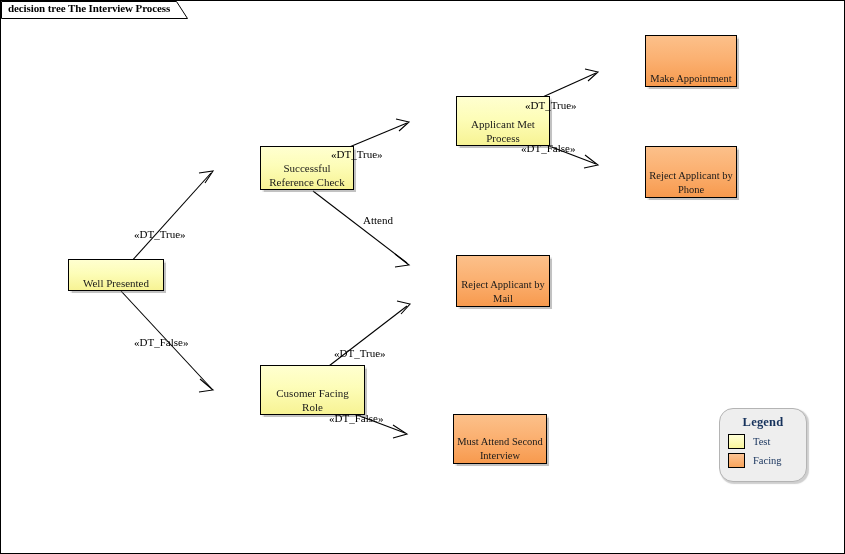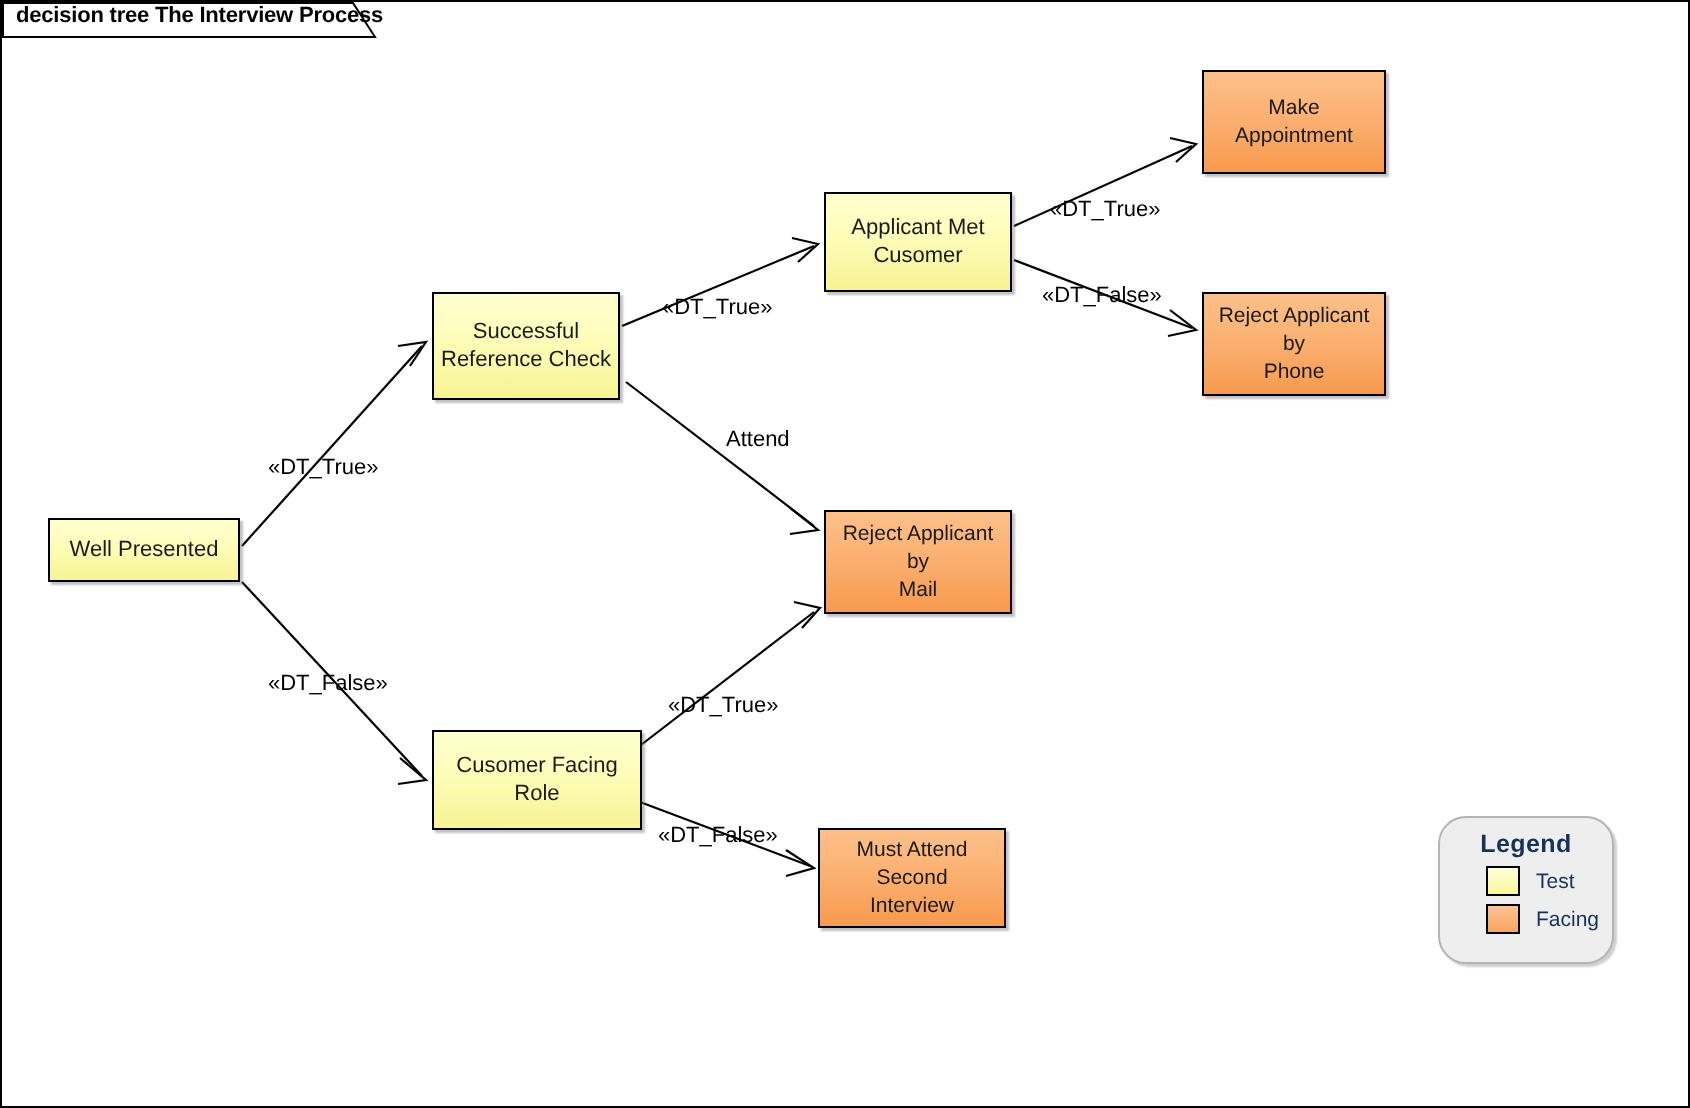--- a/index.html
+++ b/index.html
@@ -11,20 +11,21 @@
     font-family: "Liberation Sans", sans-serif;
   }
   #canvas {
     position: relative;
     width: 845px;
     height: 554px;
     background: #ffffff;
     box-sizing: border-box;
     border: 1px solid #000000;
     overflow: hidden;
+    font-family: Liberation Serif, serif;
   }
   
   #title-tab {
     position: absolute;
     left: 0px;
     top: 0px;
     height: 17px;
     width: 184px;
     overflow: visible;
   }
@@ -58,28 +59,29 @@
     stroke: #000000;
     stroke-width: 1.1;
     fill: none;
   }
   
   .node {
     position: absolute;
     box-sizing: border-box;
     border: 1px solid #000000;
     display: flex;
-    align-items: center;
+    align-items: flex-end;
     justify-content: center;
     text-align: center;
     font-size: 11px;
     color: #1a1a1a;
     line-height: 14px;
     padding: 0 2px;
     box-shadow: 1.5px 1.5px 1px rgba(120,120,120,0.45);
+    margin-left: 44px;
   }
   .node.test {
     background: linear-gradient(to bottom, #ffffd0 0%, #fdfdb8 45%, #f7f394 100%);
   }
   .node.outcome {
     background: linear-gradient(to bottom, #fcc08a 0%, #fbb172 45%, #f79a4e 100%);
   }
   .node-label {
     display: block;
     white-space: pre-line;
@@ -109,21 +111,21 @@
     text-align: center;
     font-size: 12.5px;
     font-weight: bold;
     color: #16325c;
     margin-top: 6px;
     letter-spacing: 0.2px;
   }
   .legend-row {
     display: flex;
     align-items: center;
-    margin: 4px 0 0 23px;
+    margin: 4px 0 0 8px;
   }
   .legend-swatch {
     width: 17px;
     height: 15px;
     box-sizing: border-box;
     border: 1px solid #000000;
     margin-right: 8px;
     flex: none;
   }
   .legend-swatch.test {
@@ -189,33 +191,33 @@
     <g>
       <line class="edge-line" x1="311" y1="397" x2="404" y2="432"></line>
       <path class="edge-head" d="M392,424 L406,433 L392,437"></path>
     </g>
   </svg>
 
   <div class="node test" style="left:23px; top:258px; width:96px; height:32px;">
     <span class="node-label">Well Presented</span>
   </div>
 
-  <div class="node test" style="left:215px; top:145px; width:94px; height:54px;">
+  <div class="node test" style="left:215px; top:145px; width:94px; height:44px;">
     <span class="node-label">Successful
 Reference Check</span>
   </div>
 
   <div class="node test" style="left:215px; top:364px; width:105px; height:50px;">
     <span class="node-label">Cusomer Facing
 Role</span>
   </div>
 
   <div class="node test" style="left:411px; top:95px; width:94px; height:50px;">
     <span class="node-label">Applicant Met
-Cusomer</span>
+Process</span>
   </div>
 
   <div class="node outcome" style="left:600px; top:34px; width:92px; height:52px; font-size:10.5px;">
     <span class="node-label">Make Appointment</span>
   </div>
 
   <div class="node outcome" style="left:600px; top:145px; width:92px; height:52px; font-size:10.5px;">
     <span class="node-label">Reject Applicant by
 Phone</span>
   </div>

